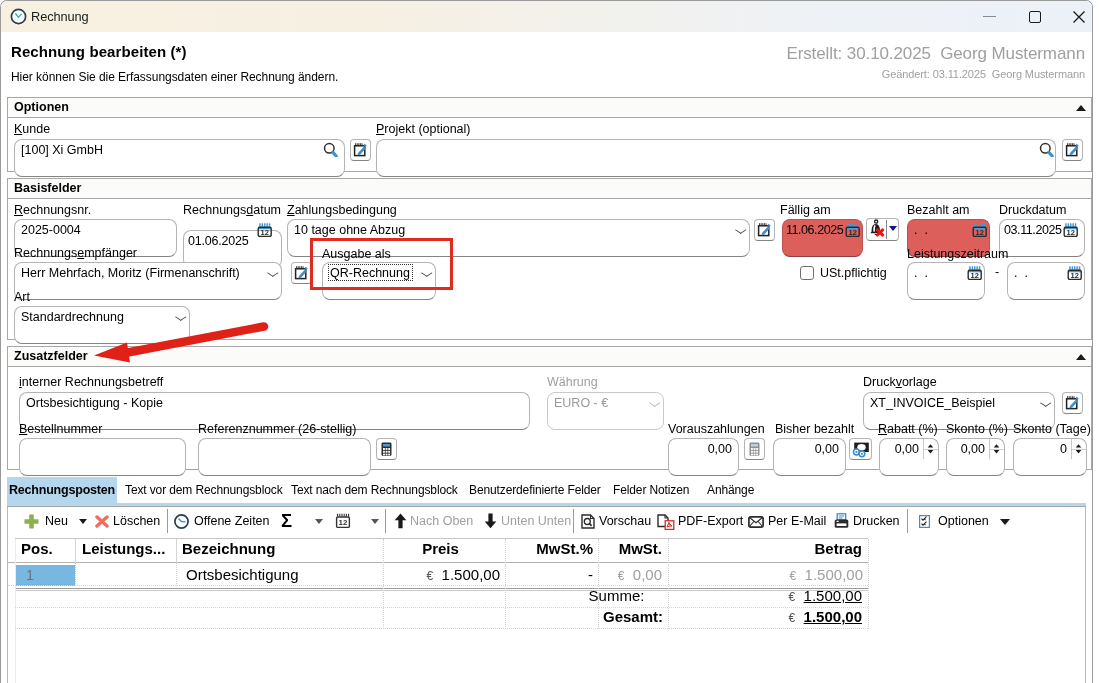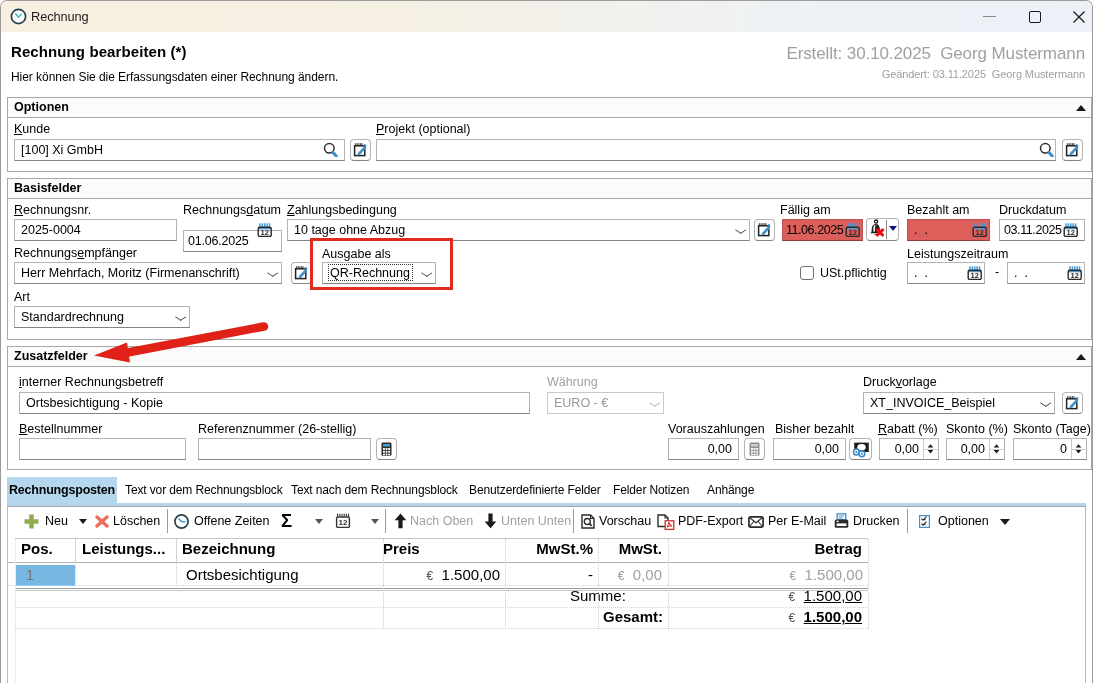--- a/index.html
+++ b/index.html
@@ -5,21 +5,21 @@
 body { font-family:"Liberation Sans",sans-serif; background:#fff; position:relative; overflow:hidden; font-size:12.5px; color:#000; }
 .abs { position:absolute; }
 .window { position:absolute; left:0; top:0; width:1093px; height:684px; border:1px solid #9a9a9a; border-bottom:none; border-radius:7px 7px 0 0; background:#fff; overflow:hidden; }
 .titlebar { position:absolute; left:0; top:0; width:100%; height:31px; background:linear-gradient(90deg,#f8f1e1 0%,#f6f0e3 35%,#eef2f6 75%,#ecf1f8 100%); }
 .titletext { position:absolute; left:30px; top:8px; font-size:13px; color:#1b1b1b; }
 .group { position:absolute; left:7px; width:1085px; border:1px solid #a7a7a7; background:#fff; }
 .ghead { position:relative; height:20px; border-bottom:1px solid #a7a7a7; background:#fbfbfa; }
 .ghead b { position:absolute; left:6px; top:2px; font-size:12.5px; }
 .garr { position:absolute; right:5px; top:7px; width:0; height:0; border-left:5px solid transparent; border-right:5px solid transparent; border-bottom:6px solid #1a1a1a; }
 label.fl { position:absolute; font-size:12.5px; white-space:nowrap; }
-.inp { position:absolute; height:22px; border:1px solid #b4b4b4; border-bottom-color:#848484; border-radius:0; background:#fff; font-size:12.5px; line-height:20px; padding:0 6px; white-space:nowrap; overflow:hidden; }
+.inp { position:absolute; height:38px; border:1px solid #b4b4b4; border-bottom-color:#848484; border-radius:8px; background:#fff; font-size:12.5px; line-height:20px; padding:0 6px; white-space:nowrap; overflow:hidden; }
 .inp.red { background:#dd5f5c; border-color:#b95353; border-bottom-color:#8d3d3d; }
 .chev { position:absolute; right:5px; top:6px; width:7.5px; height:7.5px; border-right:1.4px solid #3c3c3c; border-bottom:1.4px solid #3c3c3c; transform:scaleY(0.68) rotate(45deg); transform-origin:center; }
 .btn { position:absolute; height:22px; width:21px; border:1px solid #b4b4b4; border-bottom-color:#848484; border-radius:4px; background:#fff; }
 u { text-decoration:underline; text-underline-offset:1px; }
 .grey { color:#a0a0a0; }
 .tab { position:absolute; top:478px; height:25px; font-size:12px; letter-spacing:-0.12px; line-height:25px; white-space:nowrap; }
 .tbtxt { position:absolute; top:514px; font-size:12.5px; white-space:nowrap; }
 .tbsep { position:absolute; top:509px; width:1px; height:24px; background:#9a9a9a; }
 .th { position:absolute; font-weight:bold; font-size:15px; white-space:nowrap; }
 .td { position:absolute; font-size:15px; white-space:nowrap; }
@@ -342,34 +342,34 @@
   </svg>
   <div class="tbtxt" style="left:938px">Optionen</div>
   <div class="abs" style="left:1000px;top:519px;width:0;height:0;border-left:5px solid transparent;border-right:5px solid transparent;border-top:6px solid #1a1a1a"></div>
 
   <div class="abs" style="left:15px;top:538px;width:853px;height:1px;background:#c6c6c6"></div>
   <div class="abs" style="left:8px;top:562px;width:860px;height:1px;background:#b2b2b2"></div>
   <div class="abs" style="left:15px;top:539px;width:1px;height:144px;background:#ececec"></div>
   <div class="th" style="left:21px;top:540px">Pos.</div>
   <div class="th" style="left:82px;top:540px">Leistungs...</div>
   <div class="th" style="left:182px;top:540px">Bezeichnung</div>
-  <div class="th" style="left:383px;top:540px;width:122px;text-align:left;padding-right:7px">Preis</div>
+  <div class="th" style="left:383px;top:540px;width:122px;text-align:center;padding-right:7px">Preis</div>
   <div class="th" style="left:505px;top:540px;width:93px;text-align:right;padding-right:5px">MwSt.%</div>
   <div class="th" style="left:570px;top:540px;width:98px;text-align:right;padding-right:6px">MwSt.</div>
   <div class="th" style="left:680px;top:540px;width:188px;text-align:right;padding-right:6px">Betrag</div>
   <div class="abs" style="left:16px;top:565px;width:59px;height:21px;background:#79b7e3;color:#707070;font-size:14.3px;padding-left:10px;line-height:21px">1</div>
   <div class="td" style="left:186px;top:566px">Ortsbesichtigung</div>
   <div class="td" style="left:383px;top:566px;width:122px;text-align:right;padding-right:5px"><span style="font-size:12px;color:#555">€</span>&nbsp; 1.500,00</div>
   <div class="td" style="left:505px;top:566px;width:93px;text-align:right;padding-right:5px">-</div>
   <div class="td grey" style="left:570px;top:566px;width:98px;text-align:right;padding-right:6px"><span style="font-size:12px">€</span>&nbsp; 0,00</div>
   <div class="td grey" style="left:680px;top:566px;width:188px;text-align:right;padding-right:5px"><span style="font-size:12px">€</span>&nbsp; 1.500,00</div>
   <div class="doth" style="left:8px;top:585px;width:860px"></div>
   <div class="abs" style="left:16px;top:588px;width:852px;height:1px;background:#9a9a9a"></div>
   <div class="abs" style="left:16px;top:590px;width:852px;height:1px;background:#c9c9c9"></div>
-  <div class="td" style="left:570px;top:587px;width:98px;text-align:left;padding-right:5px">Summe:</div>
+  <div class="td" style="left:570px;top:587px;width:98px;text-align:center;padding-right:5px">Summe:</div>
   <div class="td" style="left:680px;top:587px;width:188px;text-align:right;padding-right:6px"><span style="font-size:12px;color:#555">€</span>&nbsp; <span style="text-decoration:underline">1.500,00</span></div>
   <div class="doth" style="left:15px;top:607px;width:853px"></div>
   <div class="td" style="left:570px;top:608px;width:98px;text-align:right;padding-right:5px;font-weight:bold">Gesamt:</div>
   <div class="td" style="left:680px;top:608px;width:188px;text-align:right;padding-right:6px"><span style="font-size:12px;color:#555">€</span>&nbsp; <b style="text-decoration:underline">1.500,00</b></div>
   <div class="doth" style="left:15px;top:628px;width:853px"></div>
   <div class="abs" style="left:75px;top:539px;width:1px;height:23px;background:#d4d4d4"></div>
   <div class="abs" style="left:176px;top:539px;width:1px;height:23px;background:#d4d4d4"></div>
   <div class="dotv" style="left:75px;top:562px;height:24px"></div>
   <div class="dotv" style="left:176px;top:562px;height:24px"></div>
   <div class="dotv" style="left:383px;top:539px;height:90px"></div>

